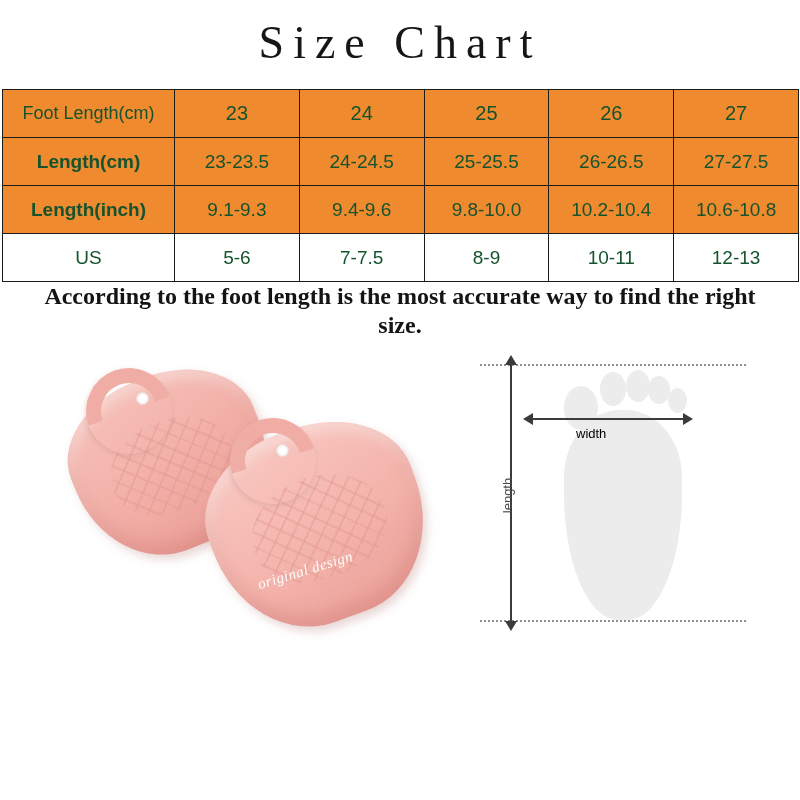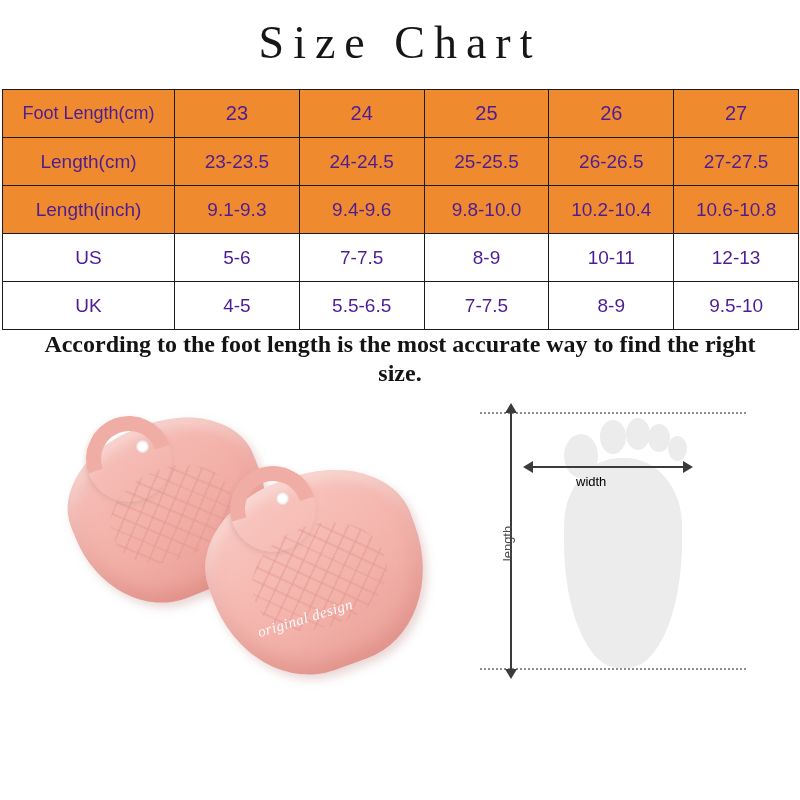--- a/index.html
+++ b/index.html
@@ -33,21 +33,21 @@
     width: 796px;
     margin: 0 auto;
     border-collapse: collapse;
     table-layout: fixed;
   }
 
   table.size-chart td {
     border: 1px solid #1b1b1b;
     text-align: center;
     font-size: 19px;
-    color: #4c1d95;
+    color: #14532d;
     height: 48px;
     padding: 2px 16px;
     white-space: nowrap;
     overflow: hidden;
     margin-left: 39px;
   }
 
   col.c0 { width: 172px; }
   col.c1, col.c2, col.c3, col.c4, col.c5 { width: 124.8px; }
 
@@ -61,21 +61,21 @@
   }
   tr.head-row td.numeric-head {
     font-weight: 400;
     font-size: 20px;
   }
   tr.orange-row td {
     background: #f08a2e;
     font-size: 19px;
   }
   tr.orange-row td.rowlabel {
-    font-weight: 400;
+    font-weight: 700;
     font-size: 19px;
   }
   tr.plain-row td {
     background: #ffffff;
   }
 
   .caption {
     text-align: center;
     font-family: "Liberation Serif", serif;
     font-weight: 700;
@@ -322,28 +322,20 @@
           <td>10.6-10.8</td>
         </tr>
         <tr class="plain-row">
           <td>US</td>
           <td>5-6</td>
           <td>7-7.5</td>
           <td>8-9</td>
           <td>10-11</td>
           <td>12-13</td>
         </tr>
-        <tr class="plain-row">
-          <td>UK</td>
-          <td>4-5</td>
-          <td>5.5-6.5</td>
-          <td>7-7.5</td>
-          <td>8-9</td>
-          <td>9.5-10</td>
-        </tr>
       </tbody>
     </table>
   </div>
 
   <div class="caption">According to the foot length is the most accurate way to find the right size.</div>
 
   <div class="bottom">
 
     <div class="sandals">
       <div class="sandal sandal-back">

